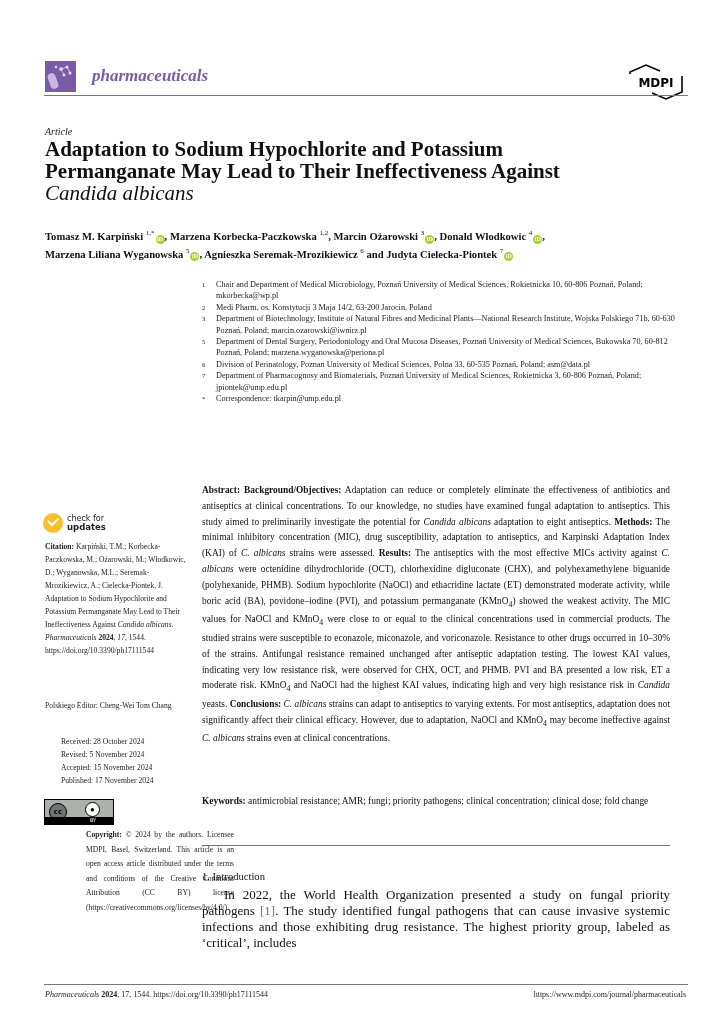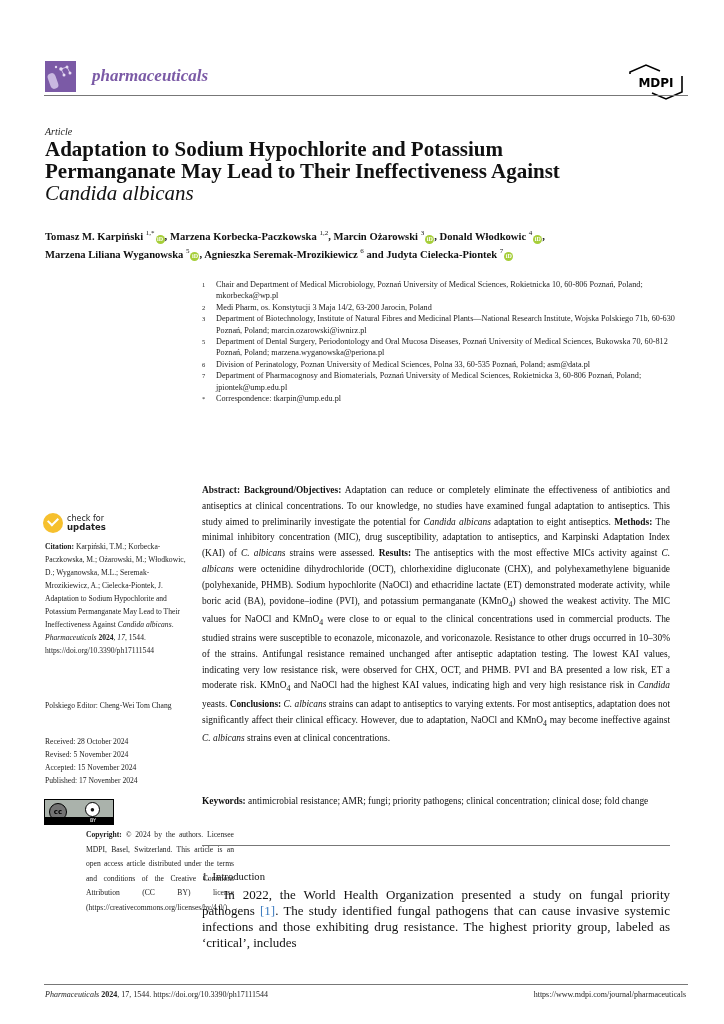--- a/index.html
+++ b/index.html
@@ -124,21 +124,21 @@
 
 <div class="abs left-col" style="top:540px;">
   <b>Citation:</b>
   <span>Karpiński, T.M.; Korbecka-Paczkowska, M.; Ożarowski, M.; Włodkowic, D.; Wyganowska, M.L.; Seremak-Mrozikiewicz, A.; Cielecka-Piontek, J. Adaptation to Sodium Hypochlorite and Potassium Permanganate May Lead to Their Ineffectiveness Against </span><i>Candida albicans</i>. <i>Pharmaceuticals</i>
   <b>2024</b>, <i>17</i>, <span>1544</span>.
   <span>https://doi.org/10.3390/ph17111544</span>
 </div>
 
 <div class="abs left-col" style="top:699px;">Polskiego Editor: Cheng-Wei Tom Chang</div>
 
-<div class="abs left-col" style="top:735px;">
+<div class="abs left-col" style="top:735px;margin-left:16px;">
   <div>Received: 28 October 2024</div>
   <div>Revised: 5 November 2024</div>
   <div>Accepted: 15 November 2024</div>
   <div>Published: 17 November 2024</div>
 </div>
 
 <div class="cc-badge">
   <div class="cc">cc</div>
   <div class="by">●</div>
   <div class="bybar">BY</div>

